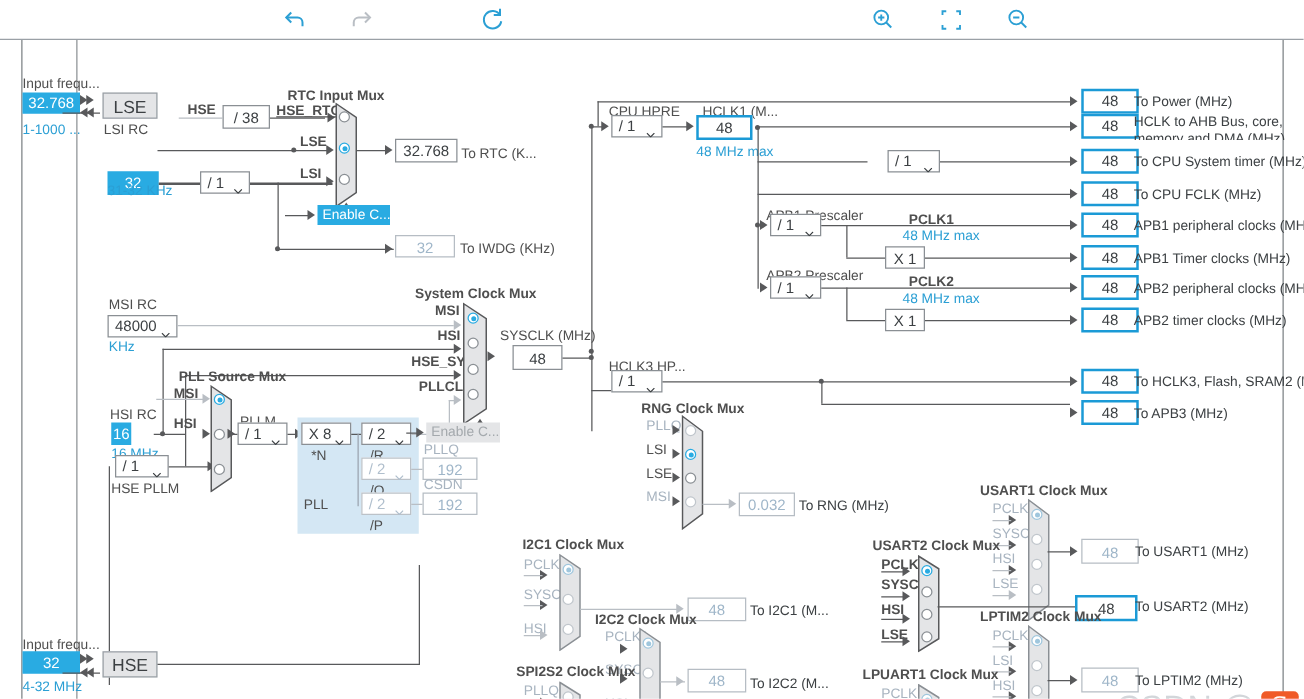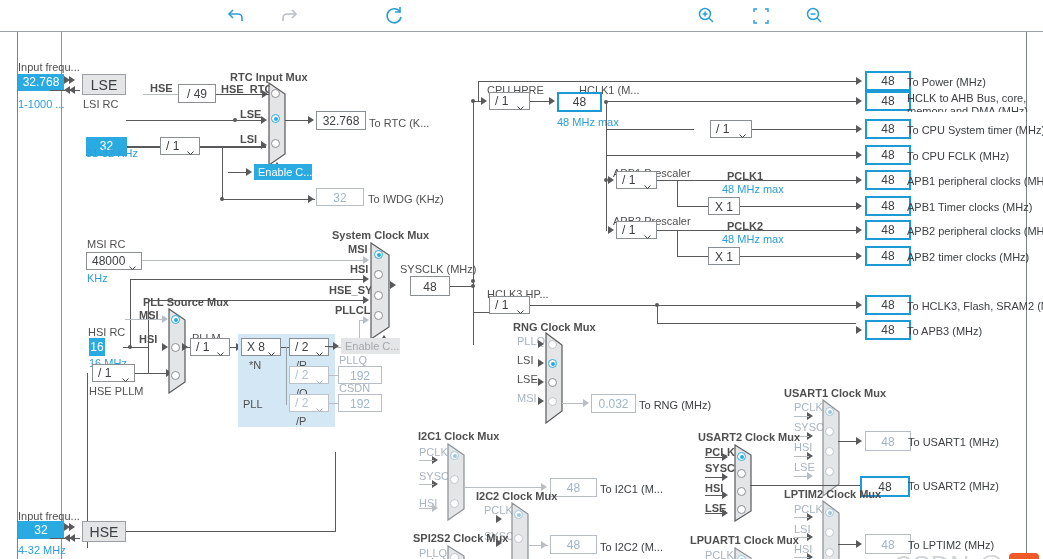--- a/index.html
+++ b/index.html
@@ -167,21 +167,21 @@
   <div class="wire h" style="left:200px;top:114px;width:66px;height:2px;"></div>
   <div class="wire v" style="left:222px;top:114px;height:53px;"></div>
   <div class="wire h" style="left:222px;top:167px;width:93px;"></div>
   <div class="dot" style="left:220px;top:165px;"></div>
   <div class="arrow" style="left:308px;top:163px;"></div>
   <div class="box dim" style="left:316px;top:156px;width:48px;height:18px;line-height:18px;">32</div>
   <div class="lbl" style="left:368px;top:161px;">To IWDG (KHz)</div>
 
   <div class="lbl b" style="left:150px;top:50px;">HSE</div>
   <div class="wire h light" style="left:143px;top:62px;width:35px;"></div>
-  <div class="box" style="left:178px;top:52px;width:38px;height:19px;line-height:19px;">/ 49</div>
+  <div class="box" style="left:178px;top:52px;width:38px;height:19px;line-height:19px;">/ 38</div>
   <div class="wire h" style="left:216px;top:62px;width:44px;"></div>
   <div class="arrow" style="left:262px;top:58px;"></div>
 
   <div class="lbl b" style="left:230px;top:39px;">RTC Input Mux</div>
   <div class="lbl b" style="left:221px;top:51px;text-decoration:underline;">HSE_RTC</div>
   <div class="lbl b" style="left:240px;top:76px;">LSE</div>
   <div class="lbl b" style="left:240px;top:101px;">LSI</div>
   <div class="mux" style="left:268px;top:50px;">
     <svg width="22" height="84" viewBox="0 0 22 84">
         <polygon points="1,1 17,12 17,72 1,83" fill="#e4e5e7" stroke="#58595b" stroke-width="1.2"></polygon>
@@ -357,21 +357,21 @@
   <div class="sel" style="left:489px;top:60px;width:41px;height:18px;">
     <span class="txt">/ 1</span>
     <span class="chev">
       <svg width="7" height="4" viewBox="0 0 7 4">
           <polyline points="0.5,0.5 3.5,3.5 6.5,0.5" fill="none" stroke="#3c4043" stroke-width="1"></polyline>
         </svg>
     </span>
   </div>
   <div class="wire h" style="left:530px;top:69px;width:22px;"></div>
   <div class="arrow" style="left:549px;top:65px;"></div>
-  <div class="lbl" style="left:562px;top:52px;margin-left:17px;">HCLK1 (M...</div>
+  <div class="lbl" style="left:562px;top:52px;">HCLK1 (M...</div>
   <div class="box sel" style="left:557px;top:60px;width:45px;height:20px;line-height:17px;">48</div>
   <div class="lbl blue" style="left:557px;top:84px;">48 MHz max</div>
 
   <div class="dot" style="left:604px;top:68px;"></div>
   <div class="wire v" style="left:606px;top:69px;height:95px;"></div>
   <div class="wire h" style="left:606px;top:69px;width:250px;"></div>
   <div class="wire h" style="left:606px;top:97px;width:88px;"></div>
   <div class="wire h" style="left:606px;top:123px;width:250px;"></div>
   <div class="wire h" style="left:478px;top:49px;width:378px;"></div>
   <div class="wire v" style="left:478px;top:49px;height:20px;"></div>

